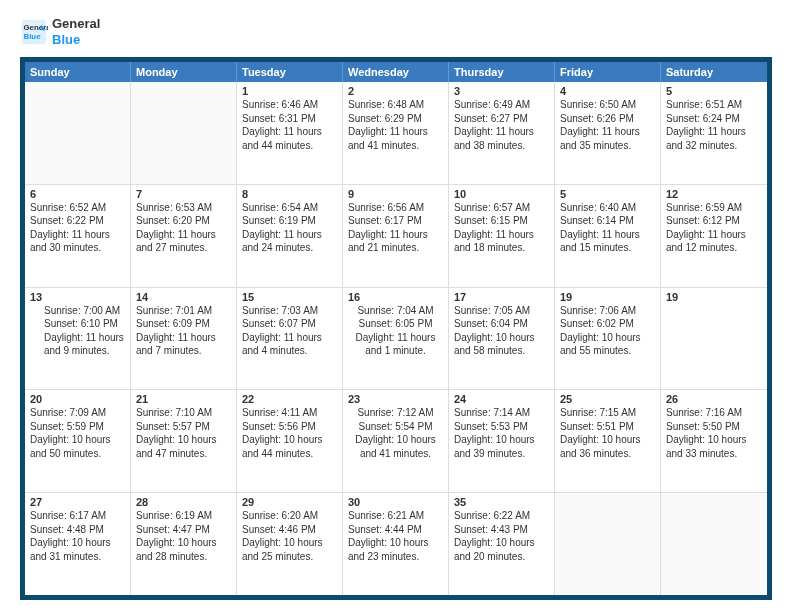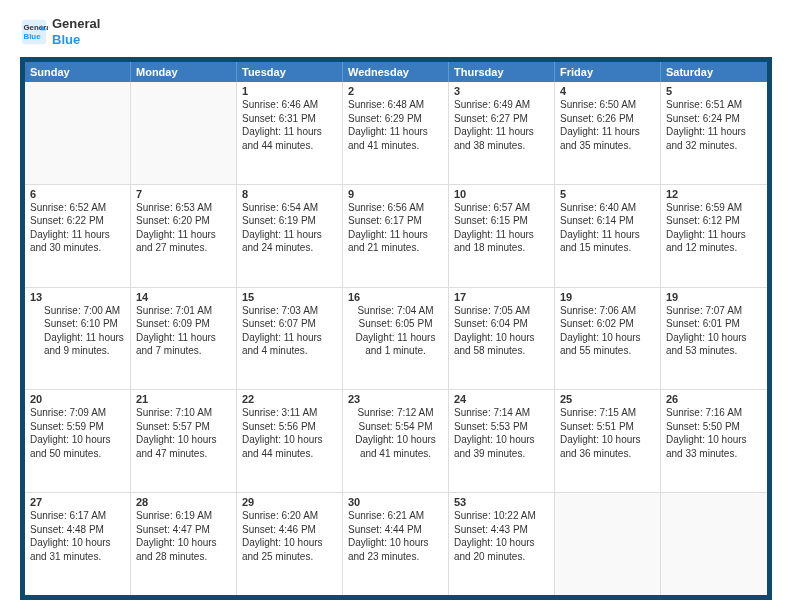--- a/index.html
+++ b/index.html
@@ -258,41 +258,38 @@
 Daylight: 10 hours and 58 minutes.</div>
           </div>
           <div class="cal-cell">
             <span class="day-num">19</span>
             <div class="cell-text" style="white-space: pre-line;">Sunrise: 7:06 AM
 Sunset: 6:02 PM
 Daylight: 10 hours and 55 minutes.</div>
           </div>
           <div class="cal-cell">
             <span class="day-num">19</span>
-            <div class="cell-text" style="white-space: pre-line;">Sunrise: 7:07 AM
-Sunset: 6:01 PM
-Daylight: 10 hours and 53 minutes.</div>
           </div>
         </div>
         <div class="cal-row">
           <div class="cal-cell">
             <span class="day-num">20</span>
             <div class="cell-text" style="white-space: pre-line;">Sunrise: 7:09 AM
 Sunset: 5:59 PM
 Daylight: 10 hours and 50 minutes.</div>
           </div>
           <div class="cal-cell">
             <span class="day-num">21</span>
             <div class="cell-text" style="white-space: pre-line;">Sunrise: 7:10 AM
 Sunset: 5:57 PM
 Daylight: 10 hours and 47 minutes.</div>
           </div>
           <div class="cal-cell">
             <span class="day-num">22</span>
-            <div class="cell-text" style="white-space: pre-line;">Sunrise: 3:11 AM
+            <div class="cell-text" style="white-space: pre-line;">Sunrise: 4:11 AM
 Sunset: 5:56 PM
 Daylight: 10 hours and 44 minutes.</div>
           </div>
           <div class="cal-cell">
             <span class="day-num">23</span>
             <div class="cell-text" style="white-space: pre-line; text-align: center;">Sunrise: 7:12 AM
 Sunset: 5:54 PM
 Daylight: 10 hours and 41 minutes.</div>
           </div>
           <div class="cal-cell">
@@ -333,22 +330,22 @@
 Sunset: 4:46 PM
 Daylight: 10 hours and 25 minutes.</div>
           </div>
           <div class="cal-cell">
             <span class="day-num">30</span>
             <div class="cell-text" style="white-space: pre-line;">Sunrise: 6:21 AM
 Sunset: 4:44 PM
 Daylight: 10 hours and 23 minutes.</div>
           </div>
           <div class="cal-cell">
-            <span class="day-num">53</span>
-            <div class="cell-text" style="white-space: pre-line;">Sunrise: 10:22 AM
+            <span class="day-num">35</span>
+            <div class="cell-text" style="white-space: pre-line;">Sunrise: 6:22 AM
 Sunset: 4:43 PM
 Daylight: 10 hours and 20 minutes.</div>
           </div>
           <div class="cal-cell empty"></div>
           <div class="cal-cell empty"></div>
         </div>
       </div>
   </div>
 </div>
 

